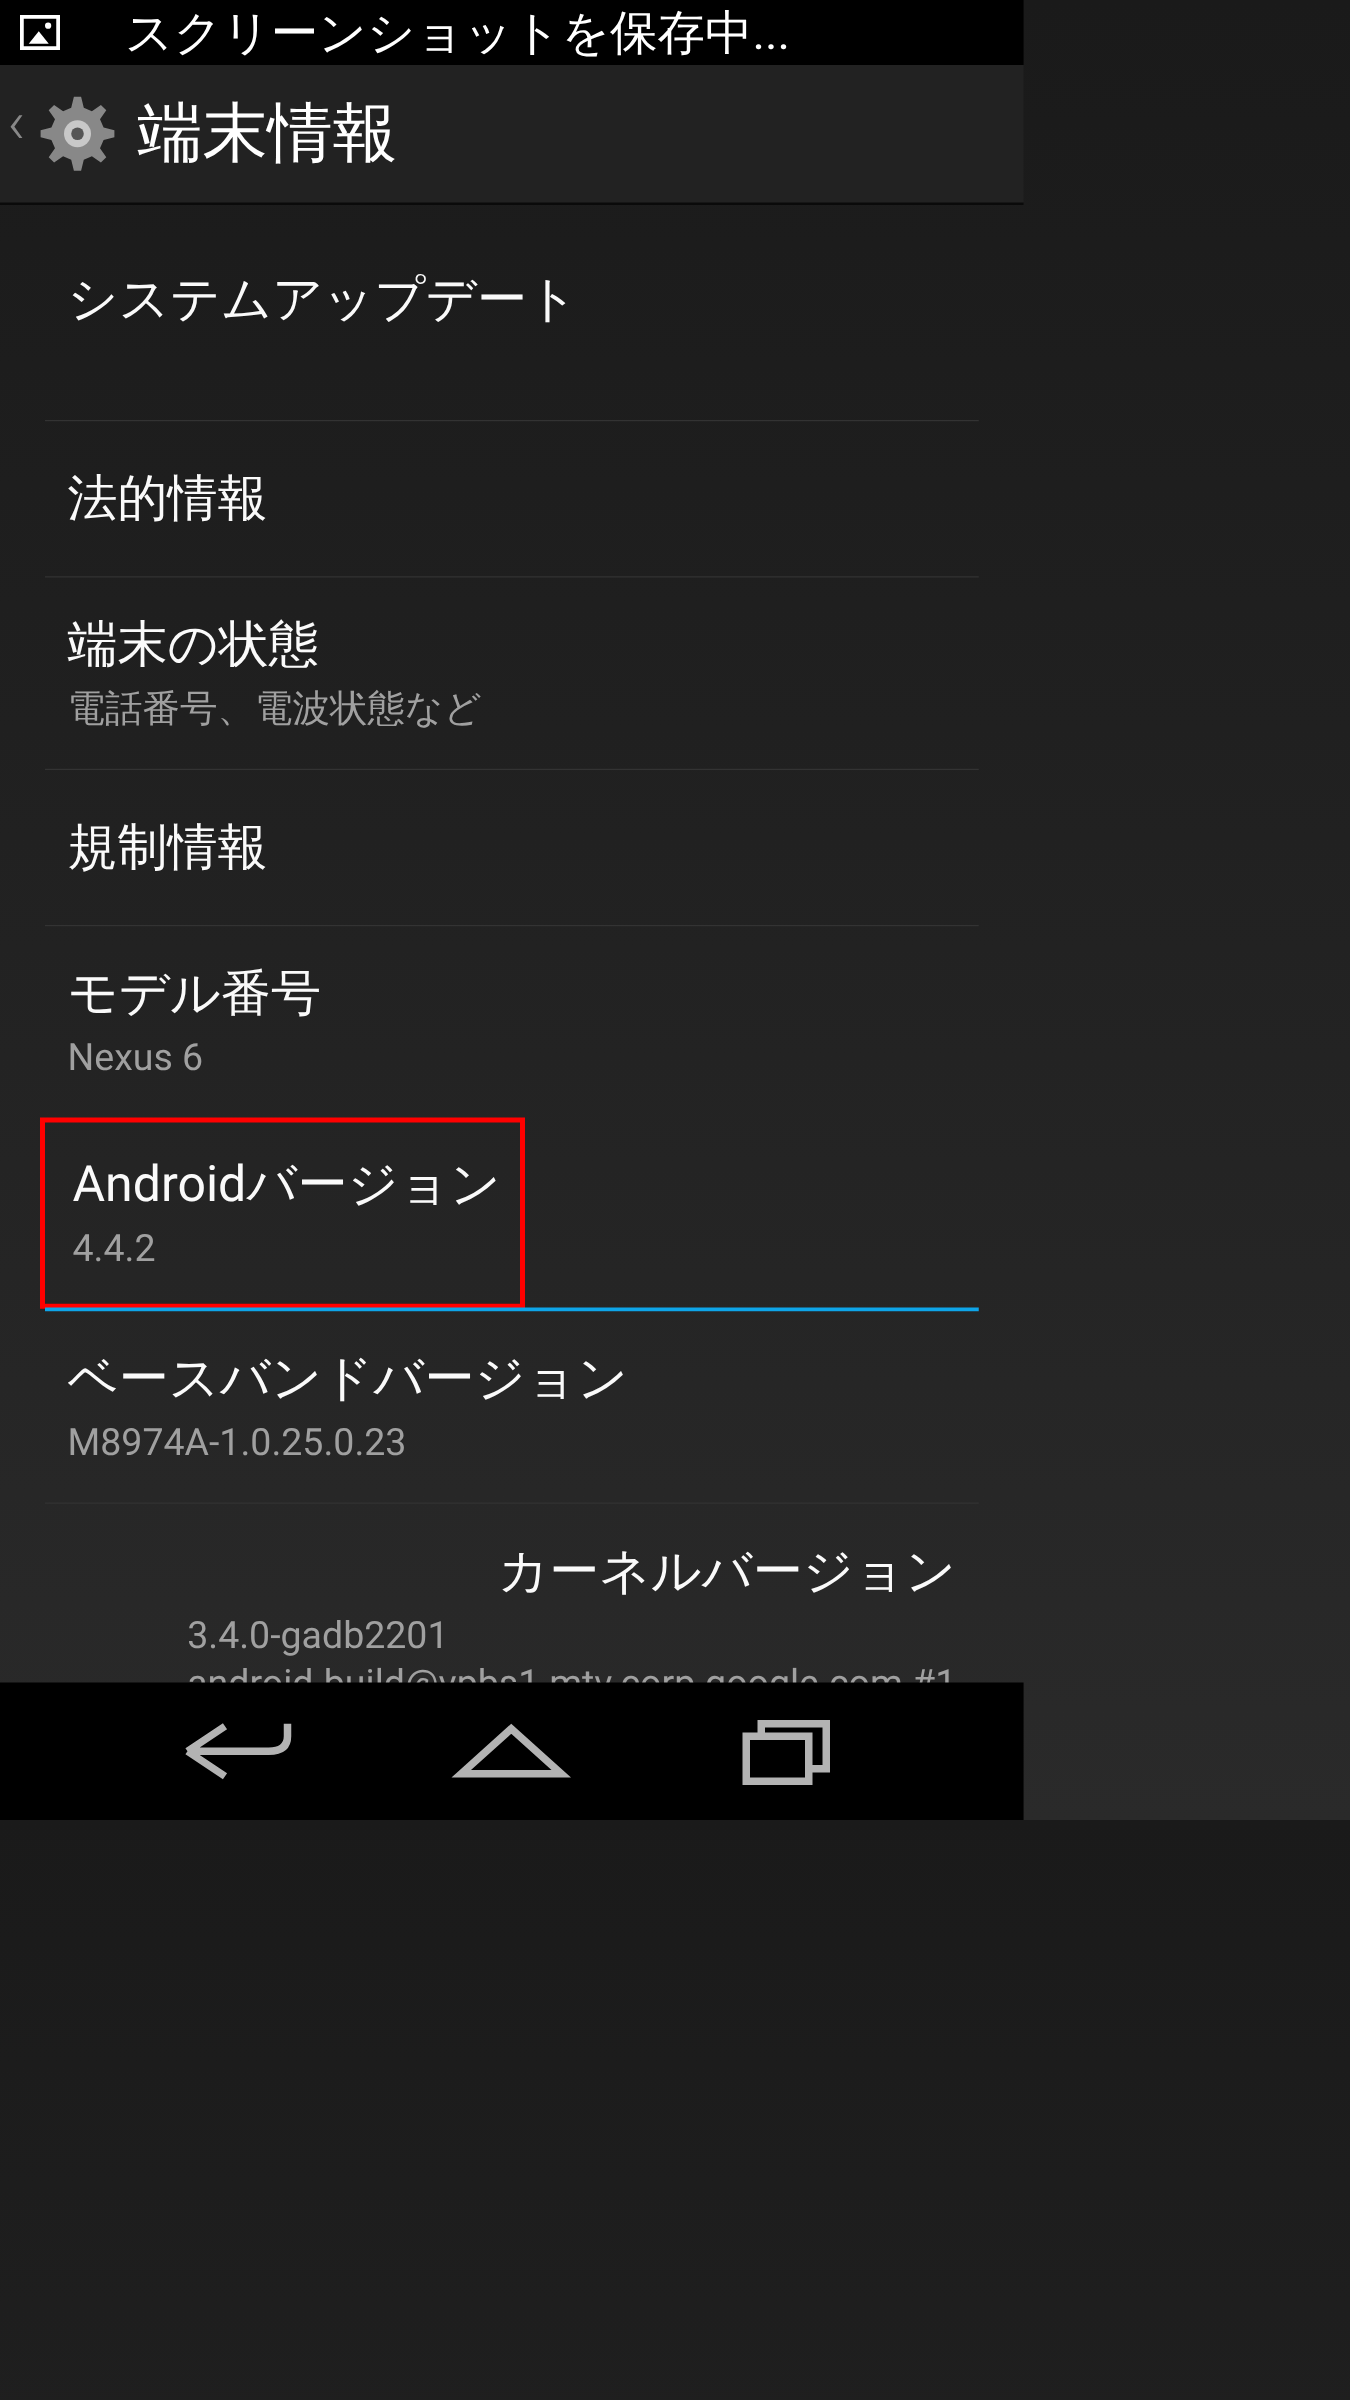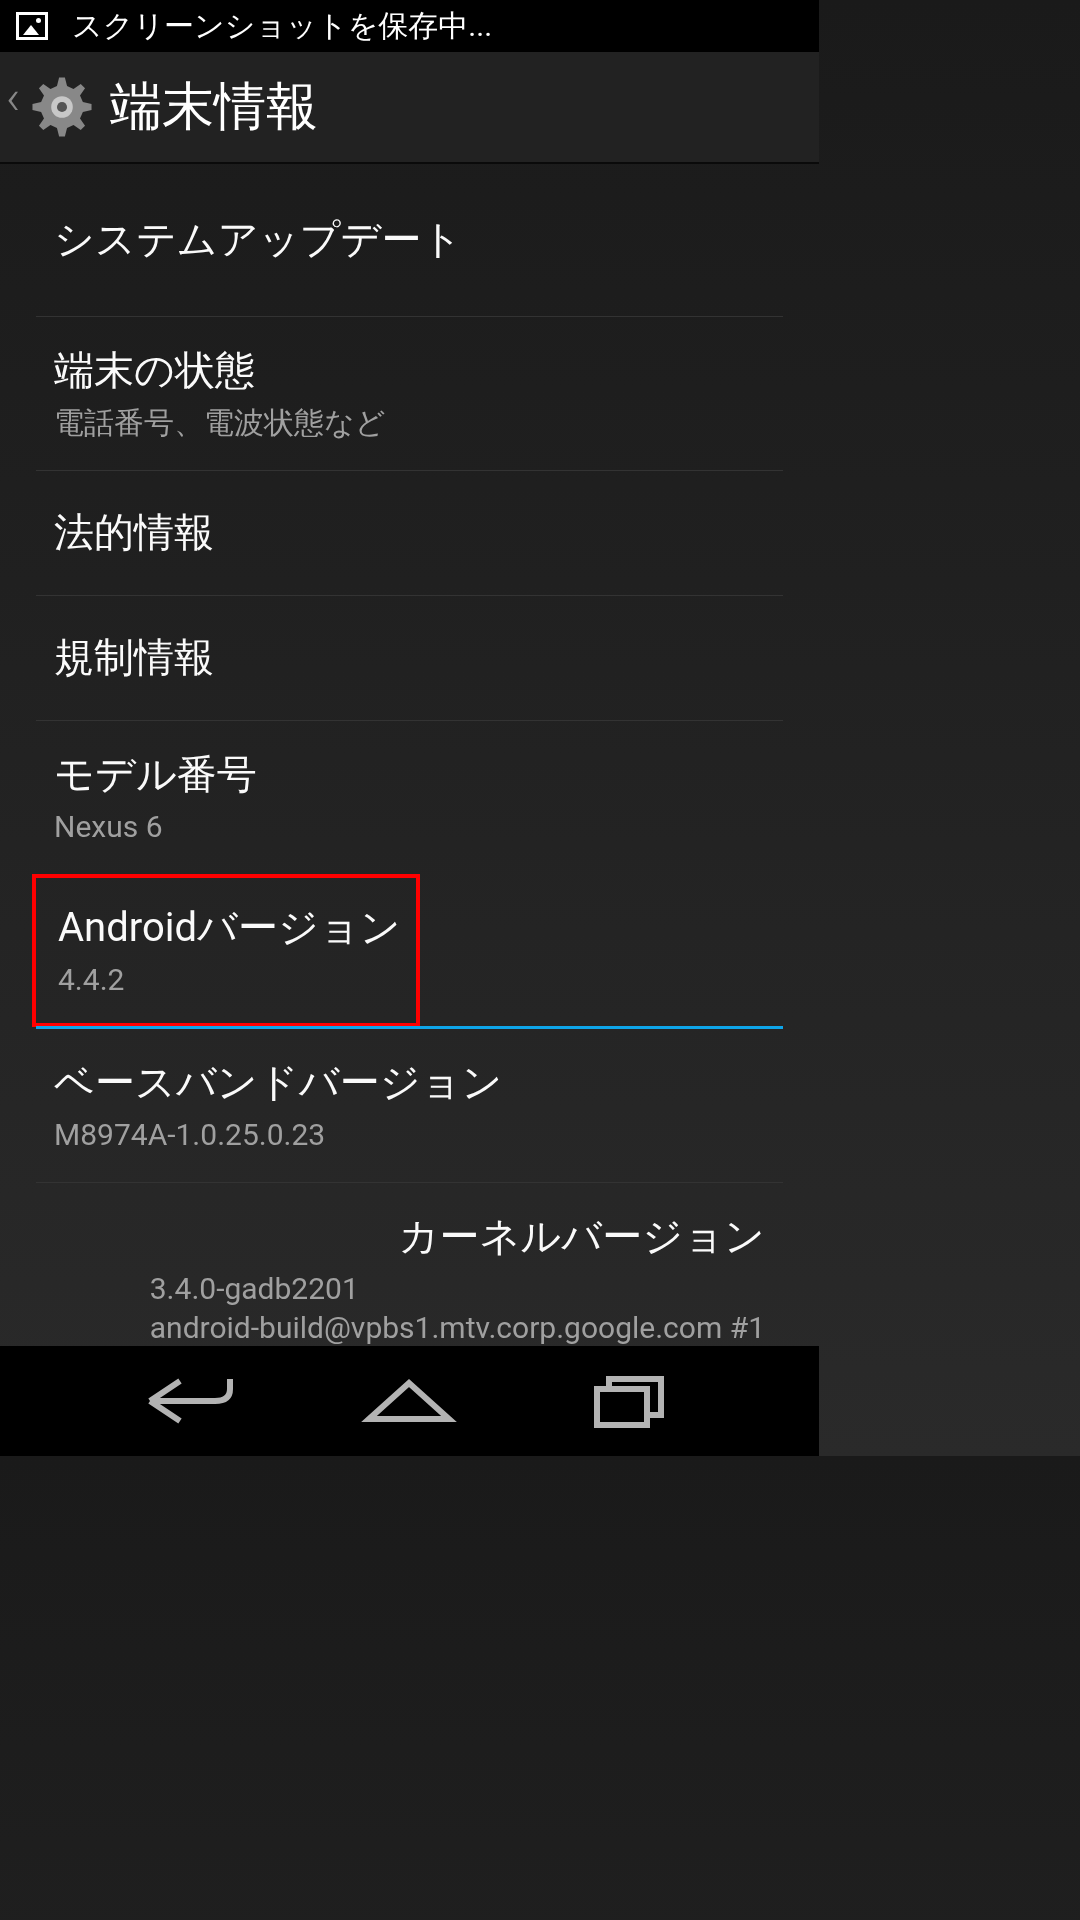--- a/index.html
+++ b/index.html
@@ -52,22 +52,23 @@
       position: absolute;
       width: 5px;
       height: 5px;
       background: #ffffff;
       border-radius: 50%;
       top: 3px;
       right: 4px;
     }
 
     .status-text {
-      font-size: 30px;
+      font-size: 38px;
       color: #ffffff;
+      margin-left: 28px;
     }
 
     .action-bar {
       height: 112px;
       background: #222222;
       display: flex;
       align-items: center;
       padding: 0 8px;
       border-bottom: 2px solid #0a0a0a;
     }
@@ -109,21 +110,21 @@
     .list-item {
       border-bottom: 1px solid #333333;
       padding: 36px 18px 36px 18px;
       display: flex;
       flex-direction: column;
       justify-content: center;
     }
 
     .list-item.first-item {
       padding-top: 50px;
-      padding-bottom: 50px;
+      padding-bottom: 70px;
     }
 
     .list-item.has-subtitle {
       padding: 28px 18px 28px 18px;
     }
 
     .list-item.no-border {
       border-bottom: none;
     }
 
@@ -194,27 +195,27 @@
     </g>
   </svg>
   <span class="page-title">端末情報</span>
 </div>
 
 <div class="settings-list">
   <div class="list-item first-item">
     <span class="item-title">システムアップデート</span>
   </div>
 
+  <div class="list-item">
+    <span class="item-title">法的情報</span>
+  </div>
+
   <div class="list-item has-subtitle">
     <span class="item-title">端末の状態</span>
     <span class="item-subtitle">電話番号、電波状態など</span>
-  </div>
-
-  <div class="list-item">
-    <span class="item-title">法的情報</span>
   </div>
 
   <div class="list-item">
     <span class="item-title">規制情報</span>
   </div>
 
   <div class="list-item has-subtitle no-border">
     <span class="item-title">モデル番号</span>
     <span class="item-subtitle">Nexus 6</span>
   </div>

